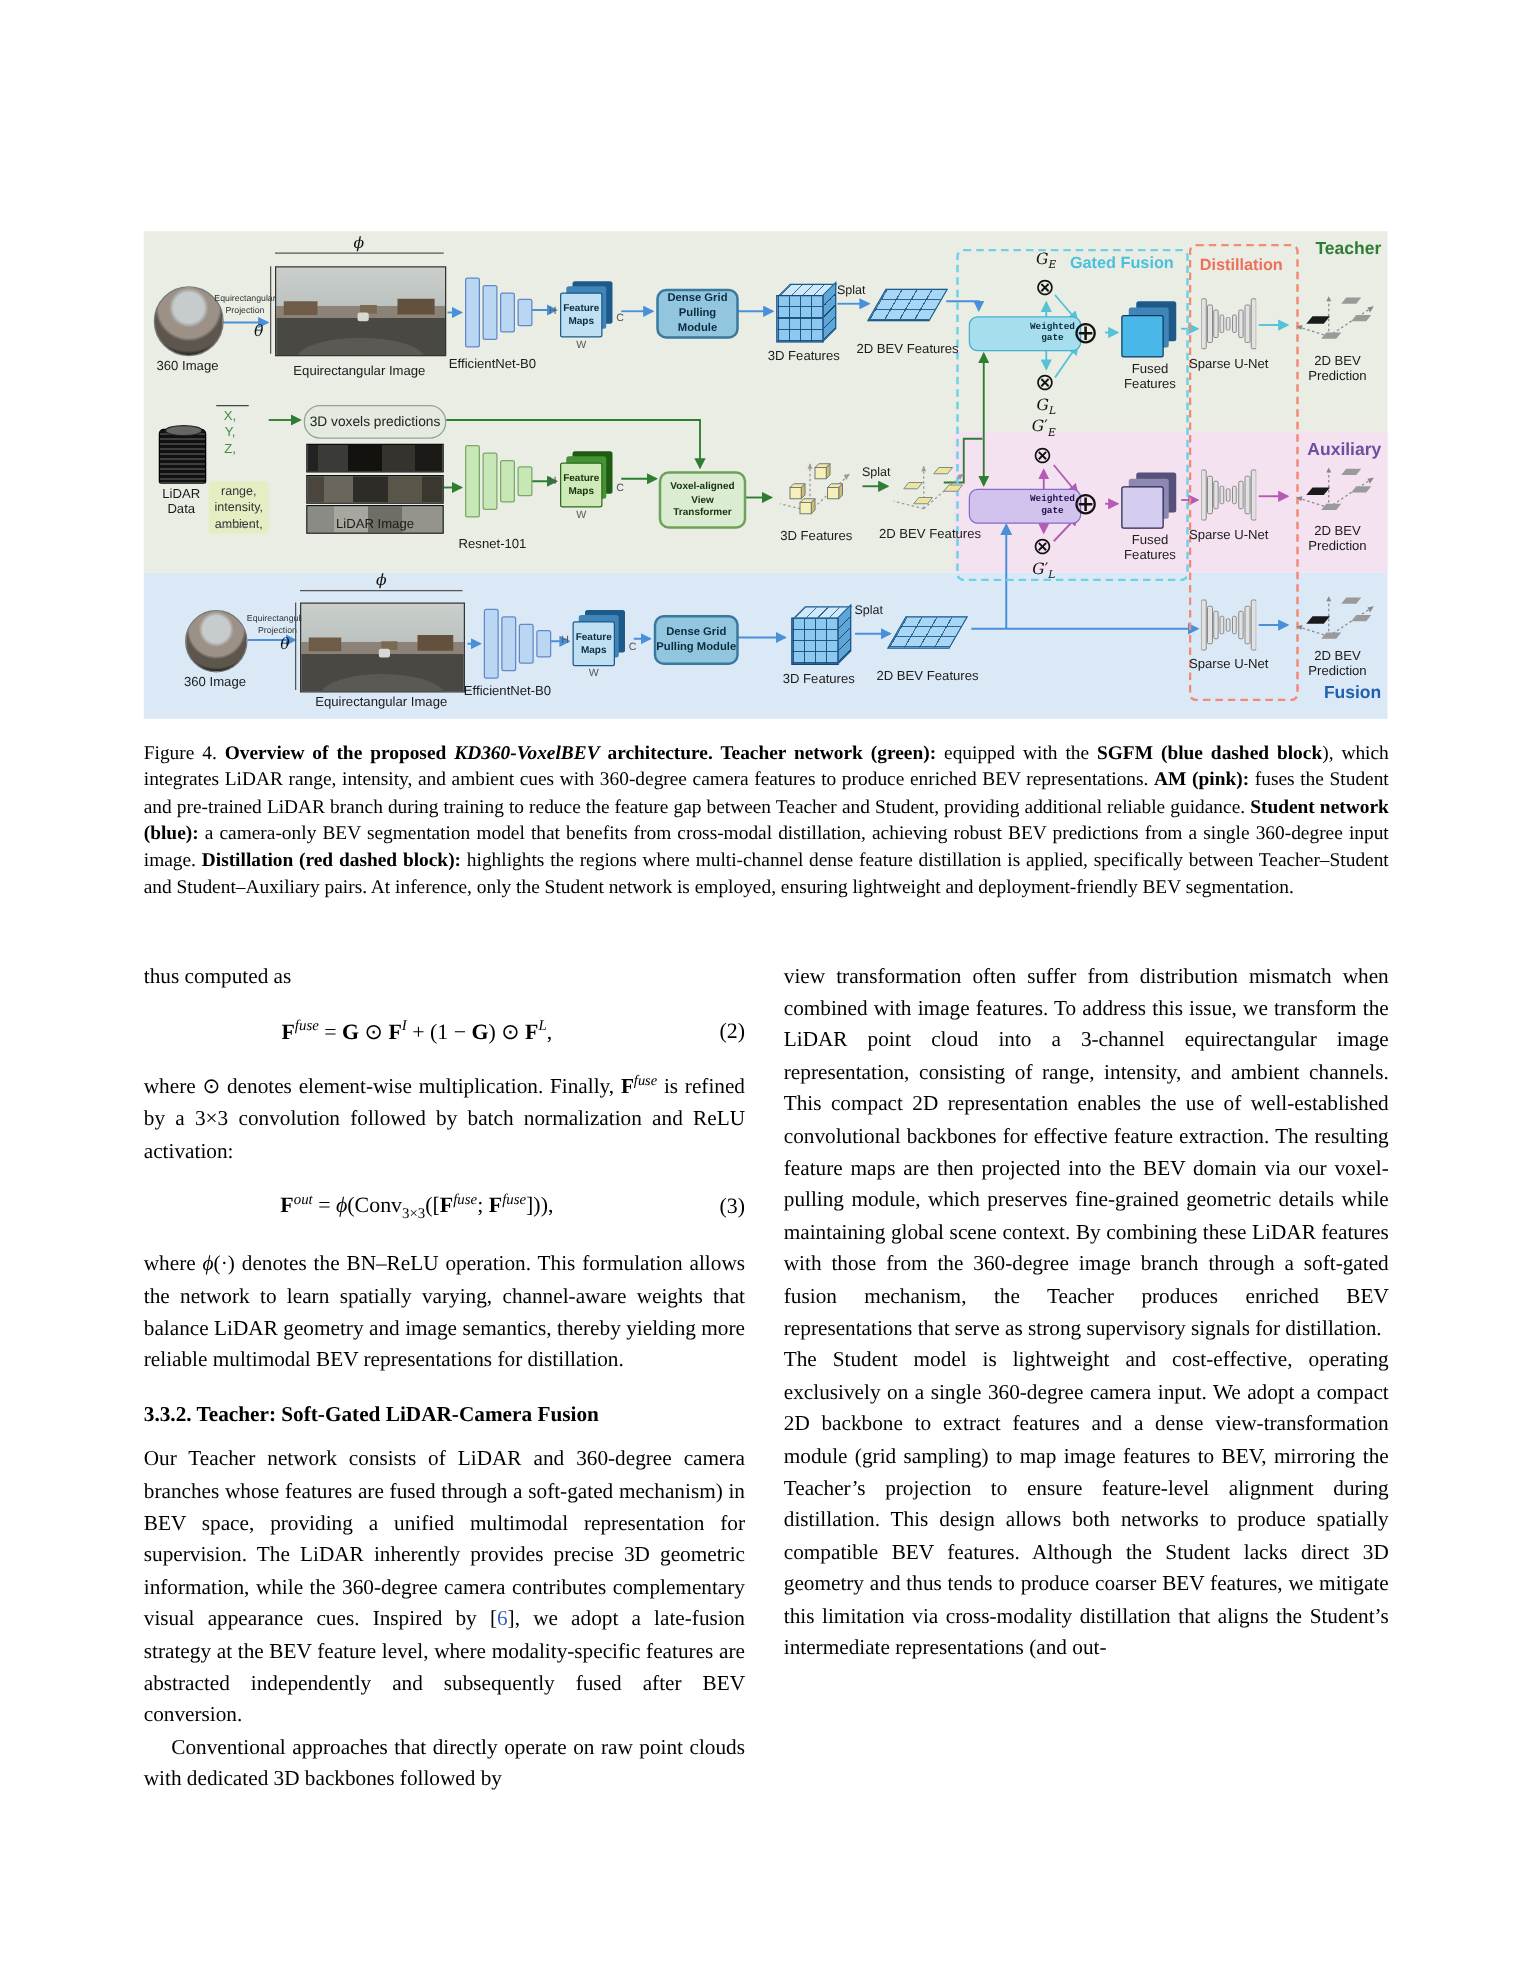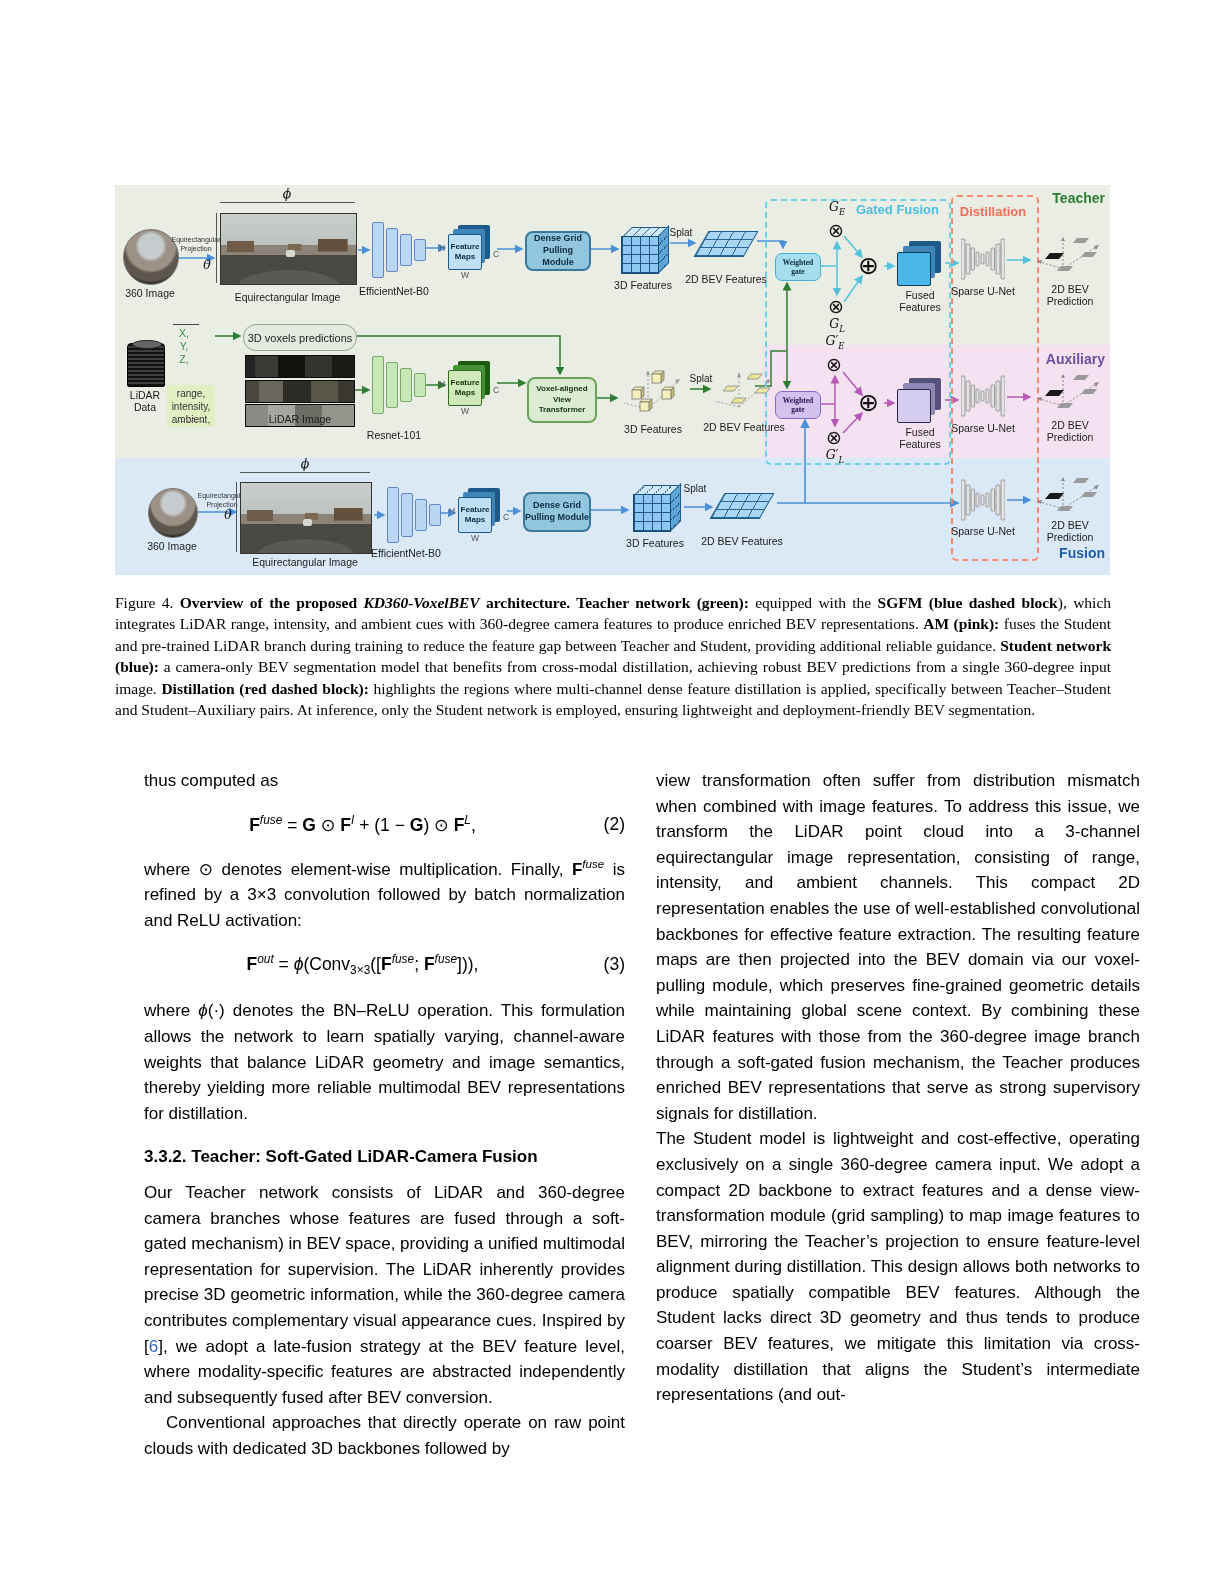--- a/index.html
+++ b/index.html
@@ -14,21 +14,21 @@
   .region-lbl{position:absolute;font-family:"Liberation Sans",sans-serif;font-weight:bold;}
   .op{position:absolute;font-family:"DejaVu Sans",sans-serif;color:#111;line-height:1;}
   .cnn{position:absolute;display:flex;align-items:center;gap:2px;}
   .cnn span{display:block;width:10px;border-radius:2px;}
   .cnn.blue span{background:#b9d6f2;border:1px solid #6288c8;}
   .cnn.green span{background:#c8e7b6;border:1px solid #79a867;}
   .mod{position:absolute;border-radius:8px;display:flex;align-items:center;justify-content:center;text-align:center;font-family:"Liberation Sans",sans-serif;font-weight:bold;white-space:pre-line;}
   .mod.blue{background:#92c6de;border:2px solid #39799e;color:#0c2b3f;font-size:9px;line-height:1.3;}
   .mod.green{background:#dcecd2;border:2px solid #6da25a;color:#15340d;font-size:8px;line-height:1.35;}
   .pill{position:absolute;background:#e4eadf;border:1.5px solid #95a395;border-radius:13px;font-family:"Liberation Sans",sans-serif;font-size:11px;color:#222;display:flex;align-items:center;justify-content:center;}
-  .gate{position:absolute;border-radius:7px;font-family:Liberation Serif, serif;font-weight:bold;font-size:7.5px;line-height:1.2;display:flex;align-items:center;justify-content:center;text-align:center;white-space:pre-line;}
+  .gate{position:absolute;border-radius:7px;font-family:Liberation Mono, monospace;font-weight:bold;font-size:7.5px;line-height:1.2;display:flex;align-items:center;justify-content:center;text-align:center;white-space:pre-line;padding-left:44px;}
   .gate.cyan{background:#a6deee;border:1.5px solid #43b1cf;color:#092c38;}
   .gate.purple{background:#d2c3ee;border:1.5px solid #8a68c8;color:#24104d;}
   .fmap{position:absolute;width:46px;height:46px;}
   .fmap .s1,.fmap .s2,.fmap .front{position:absolute;width:32px;height:34px;border-radius:2px;}
   .fmap .front{display:flex;align-items:center;justify-content:center;text-align:center;font-size:8px;font-weight:bold;white-space:pre-line;line-height:1.3;}
   .fmap.blue .s1{left:10px;top:0;background:#1d5a8a;}
   .fmap.blue .s2{left:5px;top:4px;background:#3f85b8;}
   .fmap.blue .front{left:0;top:9px;background:#bfe0f2;border:1px solid #1d5a8a;color:#0c2b3f;}
   .fmap.green .s1{left:10px;top:0;background:#1e5c14;}
   .fmap.green .s2{left:5px;top:4px;background:#449334;}
@@ -56,21 +56,21 @@
   .equirect:after{content:"";position:absolute;left:48%;top:52%;width:7%;height:9%;background:#d8d8d2;border-radius:2px;}
   .sensor{position:absolute;border-radius:4px 4px 2px 2px;background:repeating-linear-gradient(0deg,#111 0 2px,#3e3e3e 2px 4px);border:1px solid #000;}
   .sensor:before{content:"";position:absolute;left:10%;top:-4px;width:80%;height:7px;border-radius:50%;background:#666;border:1px solid #222;}
   .strip{width:108px;height:21px;border:1px solid #0c0c0c;margin-bottom:1.5px;}
   .s-a{background:linear-gradient(90deg,#222 0 8%,#3a3a36 8% 30%,#14120f 30% 55%,#35332e 55% 80%,#1b1a17 80% 100%);}
   .s-b{background:linear-gradient(90deg,#4a463e 0 12%,#6a665c 12% 34%,#2e2c26 34% 60%,#595549 60% 85%,#3a372f 85% 100%);}
   .s-c{background:linear-gradient(90deg,#8b8b85 0 20%,#a7a79f 20% 45%,#6e6e66 45% 70%,#94948c 70% 100%);}
   .bracket-h{position:absolute;border-top:1px solid #555;}
   .bracket-v{position:absolute;border-left:1px solid #555;}
   .caption{position:absolute;left:115px;top:592px;width:996px;font-family:"Liberation Serif",serif;font-size:15.5px;line-height:21.4px;text-align:justify;color:#000;}
-  .col{position:absolute;font-family:Liberation Sans, sans-serif;font-size:17px;line-height:25.6px;text-align:justify;color:#000;margin-left:29px;}
+  .col{position:absolute;font-family:Liberation Serif, serif;font-size:17px;line-height:25.6px;text-align:justify;color:#000;}
   .col p{margin:0;}
   .col .indent{text-indent:22px;}
   .eq{display:flex;align-items:baseline;margin:14px 0;font-size:17.5px;}
   .eq .ebody{flex:1;text-align:center;}
   .eq .enum{width:44px;text-align:right;}
   .h4{font-size:17px;font-weight:bold;margin:18px 0 10px 0;}
   .greenlist{position:absolute;font-family:"Liberation Sans",sans-serif;font-size:10.5px;line-height:13px;color:#3f8d46;text-align:center;white-space:pre-line;}
   .hl{position:absolute;background:#e3eec2;border-radius:3px;font-family:"Liberation Sans",sans-serif;font-size:10px;line-height:13px;color:#333;text-align:center;white-space:pre-line;padding-top:2px;margin-top:18px;}
   .dots-lbl{position:absolute;font-family:"Liberation Sans",sans-serif;font-size:11px;color:#555;text-align:center;border-bottom:1.5px dashed #888;}
 </style>

